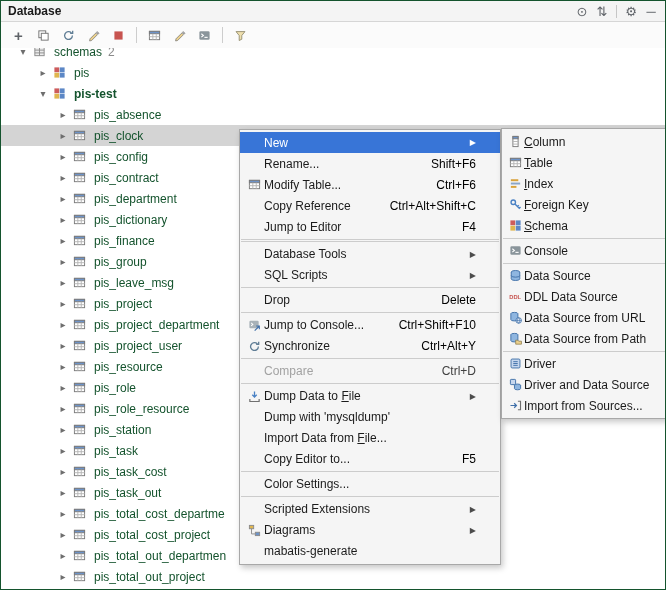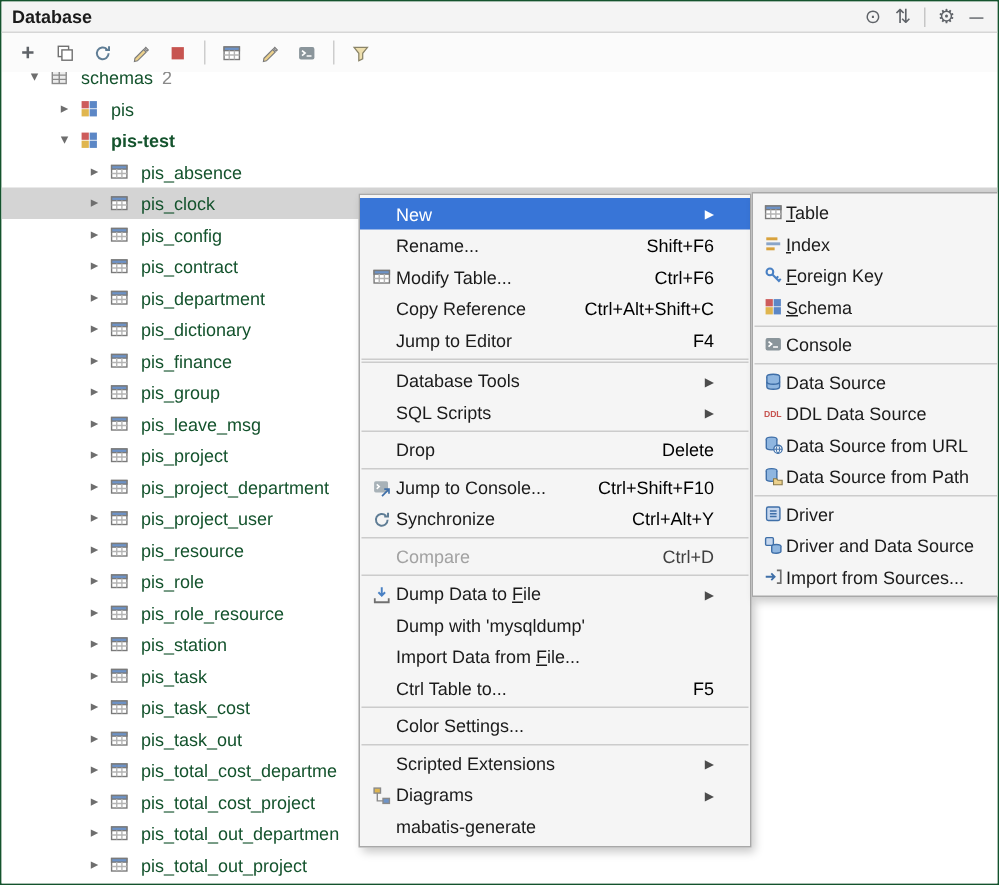--- a/index.html
+++ b/index.html
@@ -525,21 +525,21 @@
       <div class="menu-item">
         <span class="mi-icon"></span>
         <span class="mi-label">Dump with 'mysqldump'</span>
       </div>
       <div class="menu-item">
         <span class="mi-icon"></span>
         <span class="mi-label">Import Data from <u>F</u>ile...</span>
       </div>
       <div class="menu-item">
         <span class="mi-icon"></span>
-        <span class="mi-label">Ctrl Table to...</span>
+        <span class="mi-label">Copy Editor to...</span>
         <span class="mi-short">F5</span>
       </div>
       <div class="menu-sep"></div>
       <div class="menu-item">
         <span class="mi-icon"></span>
         <span class="mi-label">Color Settings...</span>
       </div>
       <div class="menu-sep"></div>
       <div class="menu-item">
         <span class="mi-icon"></span>
@@ -556,20 +556,30 @@
         </span>
         <span class="mi-label">Diagrams</span>
         <span class="mi-arrow">▶</span>
       </div>
       <div class="menu-item">
         <span class="mi-icon"></span>
         <span class="mi-label">mabatis-generate</span>
       </div>
     </div>
   <div class="menu submenu">
+      <div class="menu-item">
+        <span class="mi-icon">
+          <svg width="13" height="13" viewBox="0 0 14 14">
+            <rect x="4.2" y="1.5" width="5.6" height="11" fill="#fff" stroke="#7a7a7a"></rect>
+            <rect x="4.2" y="1.5" width="5.6" height="2.6" fill="#6d93c8" stroke="#7a7a7a"></rect>
+            <path d="M4.2 7 H9.8 M4.2 9.8 H9.8" stroke="#b4b4b4" fill="none"></path>
+          </svg>
+        </span>
+        <span class="mi-label"><u>C</u>olumn</span>
+      </div>
       <div class="menu-item">
         <span class="mi-icon">
           <svg width="13" height="13" viewBox="0 0 14 14">
             <rect x="1.5" y="2.5" width="11" height="9" fill="#fff" stroke="#7a7a7a"></rect>
             <rect x="1.5" y="2.5" width="11" height="2.6" fill="#6d93c8" stroke="#7a7a7a"></rect>
             <path d="M5.2 5.1 V11.5 M8.9 5.1 V11.5 M1.5 8.3 H12.5" stroke="#b4b4b4" fill="none"></path>
           </svg>
         </span>
         <span class="mi-label"><u>T</u>able</span>
       </div>

